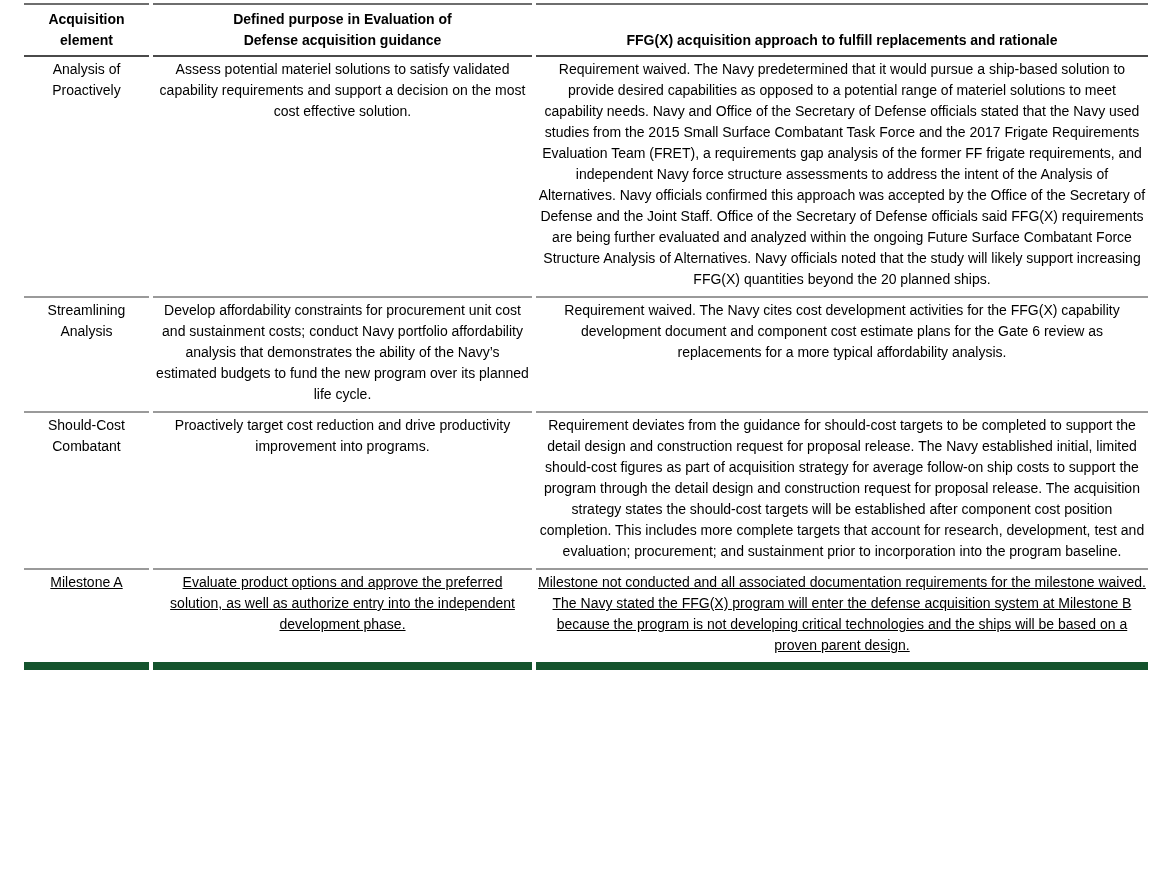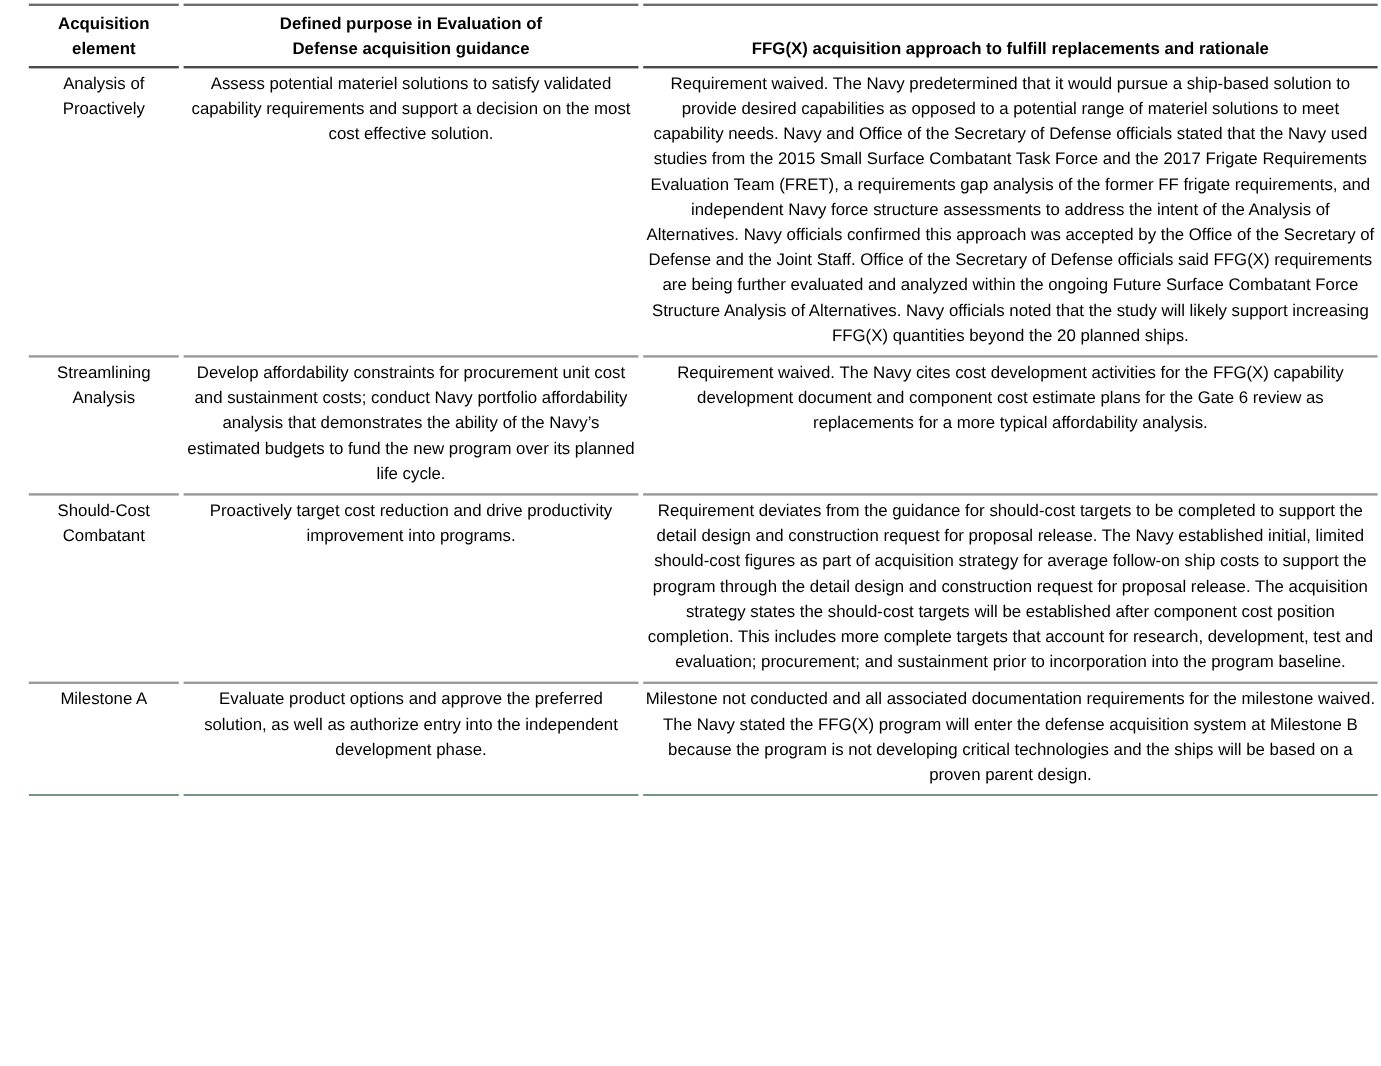--- a/index.html
+++ b/index.html
@@ -50,21 +50,22 @@
     white-space: pre-line;
   }
   tbody td {
     vertical-align: top;
     border-top: 2px solid #9a9a9a;
   }
   tbody tr:first-child td {
     border-top: none;
   }
   tbody tr:last-child td {
-    border-bottom: 1px solid #14532d;
+    border-bottom: 8px solid #14532d;
+    text-decoration: underline;
   }
 </style>
 </head>
 <body>
 
 <div class="page">
 
   <table class="data-table">
     <colgroup>
       <col class="col-element">

